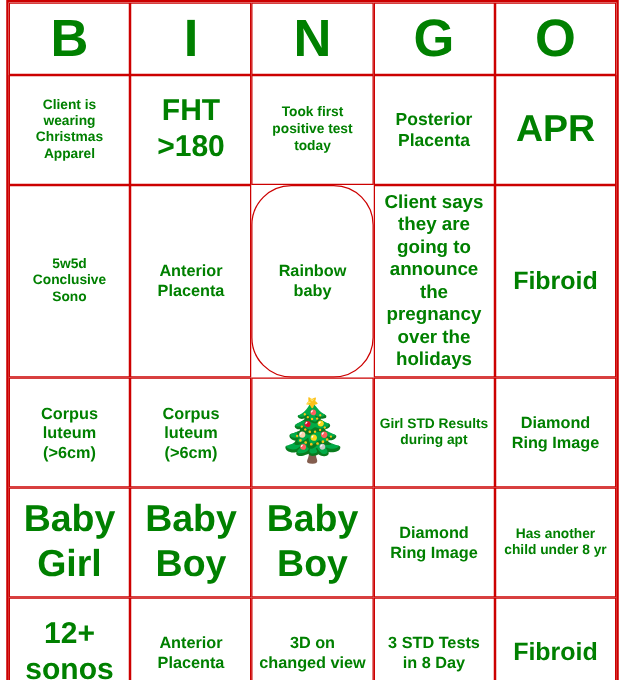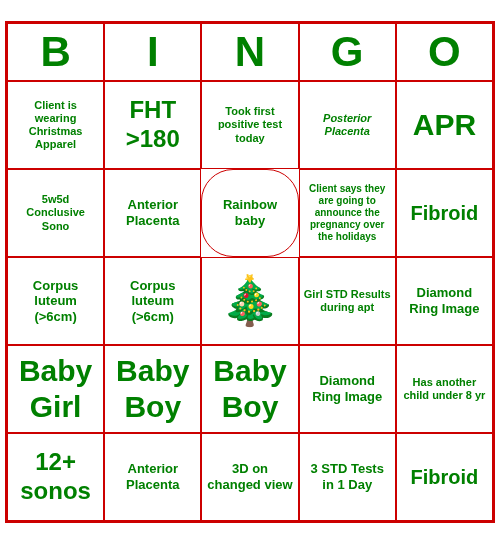--- a/index.html
+++ b/index.html
@@ -63,36 +63,36 @@
   <div class="bingo-grid">
   <div class="bingo-cell" style="font-size: 11px; justify-content: center;">
         <span>Client is wearing Christmas Apparel</span>
       </div>
       <div class="bingo-cell" style="font-size: 24px;">
         <span>FHT &gt;180</span>
       </div>
       <div class="bingo-cell" style="font-size: 11px; justify-content: center;">
         <span>Took first positive test today</span>
       </div>
-      <div class="bingo-cell" style="font-size: 11px; font-style: italic;">
+      <div class="bingo-cell" style="font-size: 14px;">
         <span>Posterior Placenta</span>
       </div>
       <div class="bingo-cell" style="font-size: 30px; text-align: center;">
         <span>APR</span>
       </div>
       <div class="bingo-cell" style="font-size: 11px;">
         <span>5w5d Conclusive Sono</span>
       </div>
       <div class="bingo-cell" style="font-size: 13px;">
         <span>Anterior Placenta</span>
       </div>
       <div class="bingo-cell" style="font-size: 13px; border-radius: 32px;">
         <span>Rainbow baby</span>
       </div>
-      <div class="bingo-cell" style="font-size: 10px;">
+      <div class="bingo-cell" style="font-size: 15px;">
         <span>Client says they are going to announce the pregnancy over the holidays</span>
       </div>
       <div class="bingo-cell" style="font-size: 20px;">
         <span>Fibroid</span>
       </div>
       <div class="bingo-cell" style="font-size: 13px;">
         <span>Corpus luteum (&gt;6cm)</span>
       </div>
       <div class="bingo-cell" style="font-size: 13px;">
         <span>Corpus luteum (&gt;6cm)</span>
@@ -124,19 +124,19 @@
       <div class="bingo-cell" style="font-size: 24px;">
         <span>12+ sonos</span>
       </div>
       <div class="bingo-cell" style="font-size: 13px;">
         <span>Anterior Placenta</span>
       </div>
       <div class="bingo-cell" style="font-size: 13px;">
         <span>3D on changed view</span>
       </div>
       <div class="bingo-cell" style="font-size: 13px;">
-        <span>3 STD Tests in 1 Day</span>
+        <span>3 STD Tests in 8 Day</span>
       </div>
       <div class="bingo-cell" style="font-size: 20px;">
         <span>Fibroid</span>
       </div>
     </div>
 </div>
 
 </body></html>

